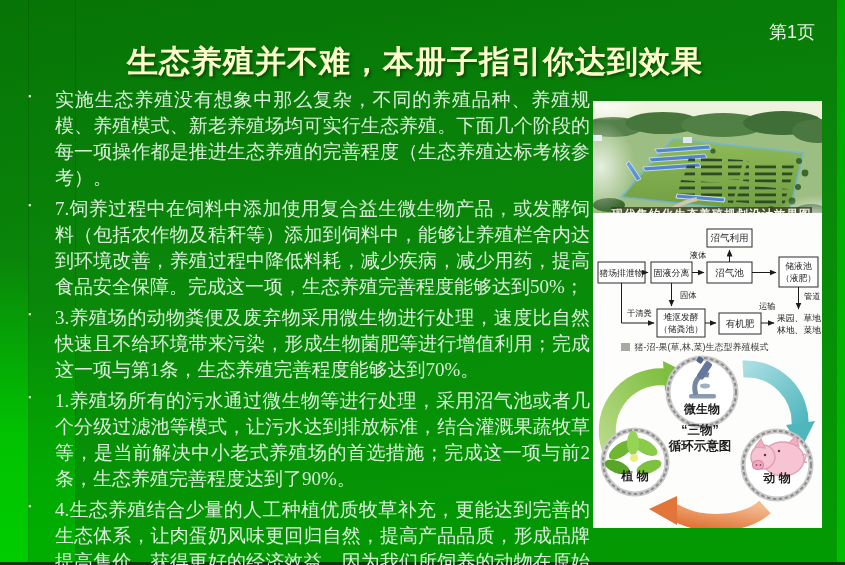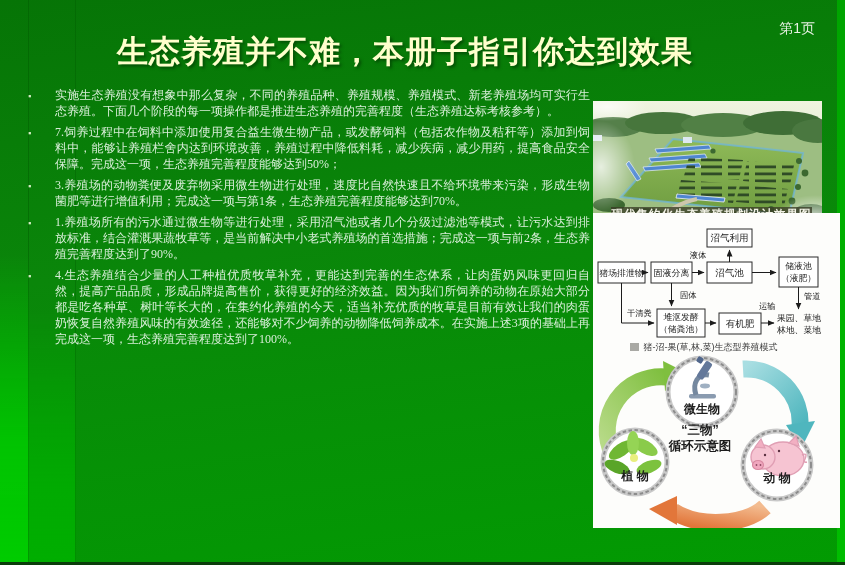--- a/index.html
+++ b/index.html
@@ -12,38 +12,38 @@
   .strip-l1{position:absolute;left:0;top:0;bottom:0;width:28px;
     background:linear-gradient(to bottom,rgba(0,200,0,0) 45%,rgba(0,204,0,.85) 78%,#00CC00 100%);
     border-right:1px solid rgba(0,90,0,.45);}
   .strip-l2{position:absolute;left:29px;top:0;bottom:0;width:46px;
     background:linear-gradient(to bottom,rgba(0,180,0,0) 55%,rgba(0,178,0,.75) 85%,#00AE00 100%);
     border-right:1px solid rgba(0,90,0,.35);}
   .strip-r{position:absolute;right:0;top:0;bottom:0;width:8px;
     background:linear-gradient(to bottom,#00A400,#00BE00);}
   .edge-b{position:absolute;left:0;right:0;bottom:0;height:3px;background:#0B3D0B;}
 
-  .page-num{position:absolute;top:20px;right:30px;color:#E8F2E4;font-size:14px;
+  .page-num{position:absolute;top:20px;right:30px;color:#E8F2E4;font-size:18px;
     font-family:"Liberation Sans","DejaVu Sans",sans-serif;}
-  .title{position:absolute;left:25px;top:31px;width:760px;margin:0;text-align:center;
+  .title{position:absolute;left:25px;top:31px;width:760px;margin:10px;text-align:center;
     color:#FFFFCC;font-size:31px;font-weight:bold;letter-spacing:1px;
     text-shadow:2px 2px 3px rgba(0,40,0,.55);}
 
   .bullets{position:absolute;left:28px;top:87px;width:562px;}
   .bullet{display:flex;margin-bottom:5px;}
   .bullet .mark{flex:0 0 27px;color:#D5EFC5;font-size:9px;line-height:17.6px;padding-top:1px;}
-  .bullet .txt{flex:1;color:#D9EFD9;font-size:12px;line-height:16px;text-align:justify;}
+  .bullet .txt{flex:1;color:#D9EFD9;font-size:19px;line-height:26px;text-align:justify;}
 
   .aerial{position:absolute;left:593px;top:101px;width:225px;height:124px;background:#BFD3B8;}
   .aerial svg{display:block;}
   .aerial-cap{position:absolute;left:18px;right:6px;bottom:3px;height:15px;
     background:rgba(58,60,38,.78);color:#F2F2E6;font-size:11.5px;line-height:15px;
     text-align:center;letter-spacing:1px;font-weight:bold;}
 
-  .panel{position:absolute;left:593px;top:213px;width:247px;height:315px;background:#FDFDFB;}
+  .panel{position:absolute;left:593px;top:213px;width:229px;height:315px;background:#FDFDFB;}
   .panel svg{display:block;}
   .fc-cap{height:16px;display:flex;align-items:center;justify-content:center;
     padding-right:26px;gap:5px;color:#3A3A3A;font-size:9px;
     font-family:"Liberation Sans","DejaVu Sans",sans-serif;}
   .legend-sq{width:9px;height:8px;background:#A9A9A4;display:inline-block;}
 
   svg text{font-family:"Liberation Sans","DejaVu Sans",sans-serif;fill:#1C1C1C;}
   .fc-box{fill:#FFFFFF;stroke:#2A2A2A;stroke-width:1;}
   .fc-line{stroke:#1C1C1C;stroke-width:1;fill:none;}
   .cyc-label{font-weight:bold;font-size:12px;}

